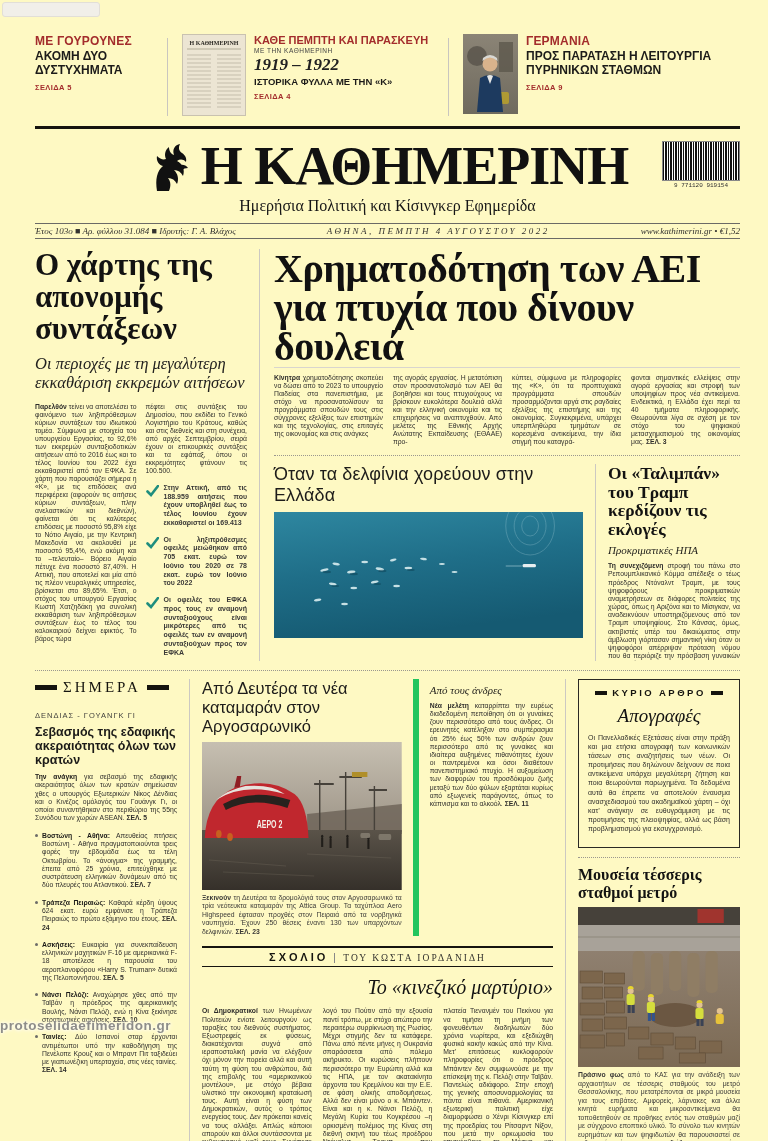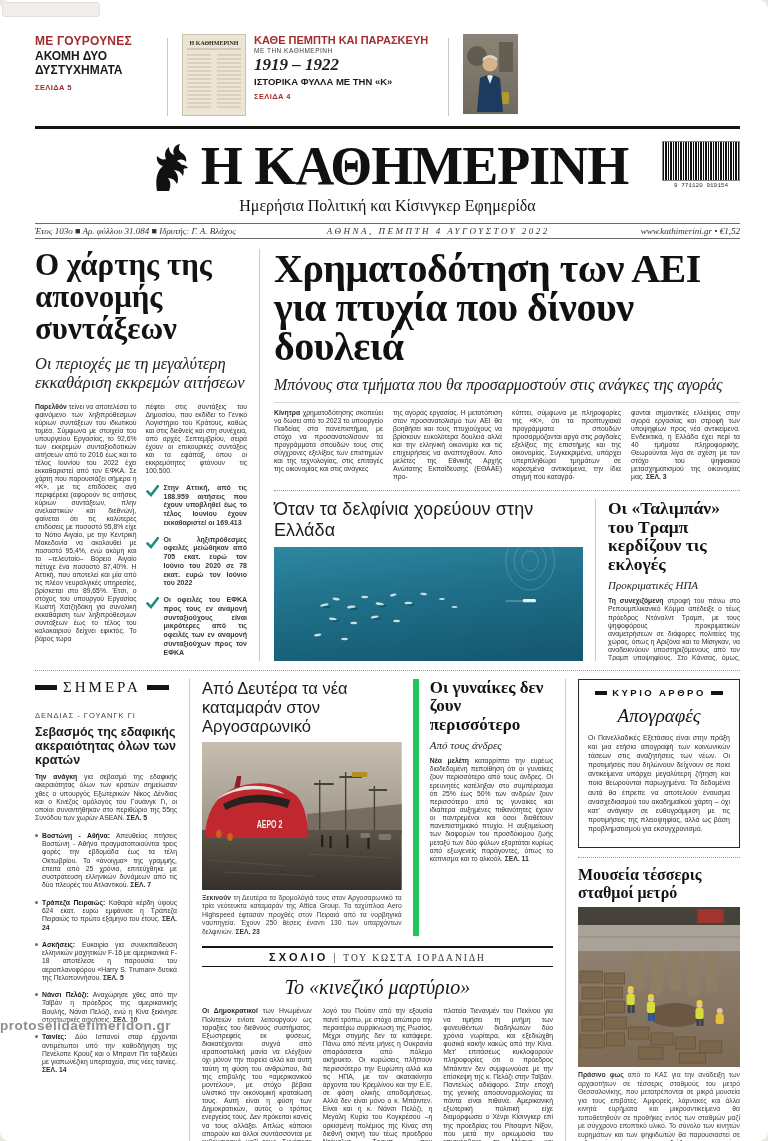--- a/index.html
+++ b/index.html
@@ -1,20 +1,19 @@
 <!DOCTYPE html>
 <html lang="el"><head>
 <meta charset="utf-8">
 <style>
   html,body{margin:0;padding:0;background:#e9e7e2;}
   .page{
     position:relative;width:768px;height:1141px;margin:0 auto;
-    background:#ffffff;overflow:hidden;color:#222;
+    background:#fef9c3;overflow:hidden;color:#222;
     font-family:"Liberation Sans",sans-serif;
-    border-radius:9px;
   }
   .inner{padding:0 28px 0 35px;}
   .serif{font-family:"Liberation Serif",serif;}
 
   
   .corner-pill{position:absolute;top:2px;left:2px;width:96px;height:13px;background:#f1efe9;border:1px solid #e2dfd7;border-radius:3px;}
 
   
   .teasers{display:flex;align-items:stretch;gap:0;margin-top:34px;height:86px;}
   .teaser{display:flex;gap:8px;}
@@ -91,21 +90,21 @@
   .cat-title{font-size:16.5px;color:#1d1c1a;}
   .women-col{flex:1;padding-left:11px;}
   .women-h{font-family:"Liberation Serif",serif;font-weight:600;font-size:17px;line-height:1.08;color:#131312;}
 
   .sxolio{margin-top:10px;}
   .sx-rule-top{border-top:2px solid #15140f;}
   .sx-head{display:flex;justify-content:center;align-items:baseline;gap:6px;padding:3px 0;}
   .sx-label{font-weight:bold;font-size:11px;letter-spacing:3px;color:#15140f;}
   .sx-author{font-family:Liberation Serif, serif;font-size:9.5px;letter-spacing:2px;color:#33322e;border-left:1px solid #888;padding-left:8px;}
   .sx-rule-bot{border-top:1px solid #15140f;}
-  .sx-title{font-family:"Liberation Serif",serif;font-style:italic;font-size:20px;text-align:center;margin:9px 0 8px;color:#131312;}
+  .sx-title{font-family:"Liberation Serif",serif;font-style:italic;font-size:20px;text-align:right;margin:9px 0 8px;color:#131312;}
   .sx-cols{display:flex;gap:11px;}
   .sxcol{flex:1;font-size:6.8px;line-height:1.2;text-align:justify;color:#2e2d2b;}
 
   .right-rail{flex:0 0 162px;overflow:hidden;}
   .editorial{border:1.5px solid #2a2924;padding:7px 9px 14px;}
   .ed-head{display:flex;align-items:center;gap:5px;justify-content:center;}
   .ed-head .hbar{flex:0 0 12px;height:4px;}
   .ed-label{font-weight:bold;font-size:9.5px;letter-spacing:2.5px;color:#15140f;}
   .ed-title{font-family:"Liberation Serif",serif;font-style:italic;font-size:19px;text-align:center;margin:7px 0 6px;color:#131312;}
   .ed-body{font-size:7px;line-height:1.3;text-align:justify;color:#2e2d2b;}
@@ -192,20 +191,25 @@
             </defs>
           <rect width="55" height="80" fill="url(#mg)"></rect>
           <circle cx="14" cy="22" r="10" fill="#57534a" opacity="0.8"></circle>
           <rect x="36" y="8" width="14" height="30" fill="#5c574c" opacity="0.8"></rect>
           <rect x="16" y="58" width="30" height="12" rx="2" fill="#b9a12c" opacity="0.85"></rect>
           <circle cx="27" cy="30" r="7.5" fill="#d9b38c"></circle>
           <path d="M19.5 27 Q27 20 34.5 27 L34 24 Q27 18 20 24 Z" fill="#d8d8d4"></path>
           <path d="M14 78 L17 44 Q27 38 37 44 L40 78 Z" fill="#1d3a5f"></path>
           <path d="M24 42 L27 50 L30 42 Q27 40 24 42 Z" fill="#e8e8e6"></path>
         </svg>
+        <div>
+          <div class="t-kicker">ΓΕΡΜΑΝΙΑ</div>
+          <div class="t-title" style="max-width:230px">ΠΡΟΣ ΠΑΡΑΤΑΣΗ Η ΛΕΙΤΟΥΡΓΙΑ ΠΥΡΗΝΙΚΩΝ ΣΤΑΘΜΩΝ</div>
+          <div class="t-page">ΣΕΛΙΔΑ 9</div>
+        </div>
       </div>
     </div>
     <div class="strip-rule"></div>
 
     <div class="masthead">
       <div class="mast-row">
         <svg width="44" height="50" viewBox="0 0 44 50">
           <path fill="#111" d="M10 48 C8 36 10 28 16 23 C12 22 9 18 10 13 C13 16 16 17 19 16 C17 12 18 7 22 4 C22 8 24 11 27 12 C25 6 28 2 33 1 C31 5 32 8 35 10 C38 12 40 15 39 19 C36 16 33 16 30 18 C36 21 38 27 36 33 C34 29 31 27 27 27 C31 31 32 36 30 41 C28 37 25 35 21 35 C24 39 24 43 22 48 Z"></path>
           <path fill="#111" d="M33 22 q5 -1 8 3 q-4 0 -6 2 Z"></path>
         </svg>
@@ -252,21 +256,20 @@
                 <div class="bullet-text">Οι οφειλές του ΕΦΚΑ προς τους εν αναμονή συνταξιούχους είναι μικρότερες από τις οφειλές των εν αναμονή συνταξιούχων προς τον ΕΦΚΑ</div>
               </div>
 
             </div>
           </div>
         </div>
       </div>
 
       <div class="lead-col">
         <div class="lead-h serif">Χρηματοδότηση των ΑΕΙ για πτυχία που δίνουν δουλειά</div>
-        <div class="lead-deck">Μπόνους στα τμήματα που θα προσαρμοστούν στις ανάγκες της αγοράς</div>
         <div class="lead-cols">
           <div class="lcol"><span class="lead-word">Κίνητρα</span><span> χρηματοδότησης σκοπεύει να δώσει από το 2023 το υπουργείο Παιδείας στα πανεπιστήμια, με στόχο να προσανατολίσουν τα προγράμματα σπουδών τους στις σύγχρονες εξελίξεις των επιστημών και της τεχνολογίας, στις επιταγές της οικονομίας και στις ανάγκες</span></div>
           <div class="lcol">της αγοράς εργασίας. Η μετατόπιση στον προσανατολισμό των ΑΕΙ θα βοηθήσει και τους πτυχιούχους να βρίσκουν ευκολότερα δουλειά αλλά και την ελληνική οικονομία και τις επιχειρήσεις να αναπτυχθούν. Από μελέτες της Εθνικής Αρχής Ανώτατης Εκπαίδευσης (ΕΘΑΑΕ) προ-</div>
           <div class="lcol">κύπτει, σύμφωνα με πληροφορίες της «Κ», ότι τα προπτυχιακά προγράμματα σπουδών προσαρμόζονται αργά στις ραγδαίες εξελίξεις της επιστήμης και της οικονομίας. Συγκεκριμένα, υπάρχει υπερπληθώρα τμημάτων σε κορεσμένα αντικείμενα, την ίδια στιγμή που καταγρά-</div>
           <div class="lcol"><span>φονται σημαντικές ελλείψεις στην αγορά εργασίας και στροφή των υποψηφίων προς νέα αντικείμενα. Ενδεικτικά, η Ελλάδα έχει περί τα 40 τμήματα πληροφορικής. Θεωρούνται λίγα σε σχέση με τον στόχο του ψηφιακού μετασχηματισμού της οικονομίας μας. </span><span class="page-ref">ΣΕΛ. 3</span></div>
         </div>
 
         <div class="dotted" style="margin-top:9px;"></div>
 
         <div class="dolphin-band">
@@ -403,21 +406,20 @@
               <g stroke="#7b7264" stroke-width="1" opacity="0.35">
                 <line x1="10" y1="118" x2="120" y2="124"></line>
                   <line x1="30" y1="130" x2="160" y2="134"></line>
                   <line x1="150" y1="112" x2="270" y2="116"></line>
               </g>
             </svg>
             <div class="caption"><span class="lead-word">Ξεκινούν</span><span> τη Δευτέρα τα δρομολόγιά τους στον Αργοσαρωνικό τα τρία νεότευκτα καταμαράν της Attica Group. Τα ταχύπλοα Aero Highspeed έφτασαν προχθές στον Πειραιά από τα νορβηγικά ναυπηγεία. Έχουν 250 θέσεις έναντι 130 των υπαρχόντων δελφινιών. </span><span class="page-ref">ΣΕΛ. 23</span></div>
           </div>
 
           <div class="women-col">
-            <div class="women-h">Οι γυναίκες δεν ζουν περισσότερο</div>
             <div class="kicker-it">Από τους άνδρες</div>
             <div class="small-body"><span class="lead-word">Νέα μελέτη</span><span> καταρρίπτει την ευρέως διαδεδομένη πεποίθηση ότι οι γυναίκες ζουν περισσότερο από τους άνδρες. Οι ερευνητές κατέληξαν στο συμπέρασμα ότι 25% έως 50% των ανδρών ζουν περισσότερο από τις γυναίκες και ιδιαίτερα αυξημένες πιθανότητες έχουν οι παντρεμένοι και όσοι διαθέτουν πανεπιστημιακό πτυχίο. Η αυξομείωση των διαφορών του προσδόκιμου ζωής μεταξύ των δύο φύλων εξαρτάται κυρίως από εξωγενείς παράγοντες, όπως το κάπνισμα και το αλκοόλ. </span><span class="page-ref">ΣΕΛ. 11</span></div>
           </div>
         </div>
 
         <div class="sxolio">
           <div class="sx-rule-top"></div>
           <div class="sx-head">
             <span class="sx-label">ΣΧΟΛΙΟ</span>
             <span class="sx-author">ΤΟΥ ΚΩΣΤΑ ΙΟΡΔΑΝΙΔΗ</span>

